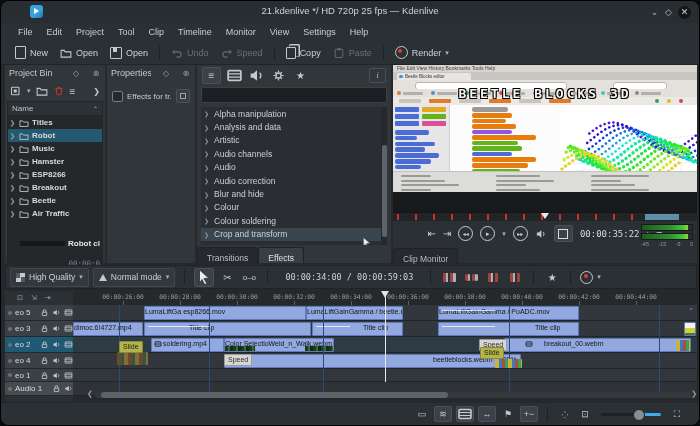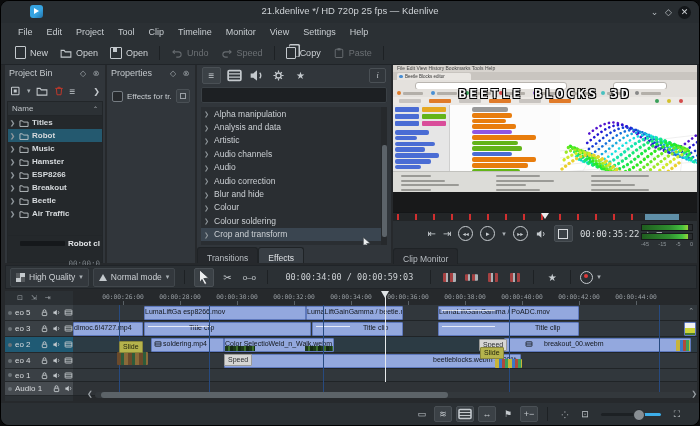--- a/index.html
+++ b/index.html
@@ -25,21 +25,21 @@
   .tsep{width:1px;height:14px;background:#1d2124;margin:0 5px;}
   .chev{font-size:7px;color:#aab0b5;}
   .shape-file{width:9px;height:11px;border:1.2px solid #c4c9cd;border-radius:1px;}
   .shape-copy{width:8px;height:10px;border:1.2px solid #c4c9cd;border-radius:1px;box-shadow:3px -2px 0 -0.5px #2b3034,3.5px -2.5px 0 0.5px #c4c9cd;}
   .shape-save{width:10px;height:10px;border:1.2px solid #c4c9cd;border-radius:1px;position:relative;}
   .shape-save:after{content:"";position:absolute;left:2px;top:0;width:4px;height:4px;background:#c4c9cd;}
   .rec{width:11px;height:11px;border:1.5px solid #c4c9cd;border-radius:50%;position:relative;}
   .rec:after{content:"";position:absolute;left:2.2px;top:2.2px;width:4px;height:4px;border-radius:50%;background:#e03a3a;}
   
   .panel{position:absolute;top:64px;height:198px;background:#31363b;display:flex;flex-direction:column;}
-  .phead{height:16px;display:flex;align-items:center;padding:0 4px;gap:3px;flex:none;}
+  .phead{height:16px;display:flex;align-items:center;padding:0 4px;gap:10px;flex:none;}
   .ptitle{font-size:9px;color:#c3c8cc;flex:1;white-space:nowrap;overflow:hidden;}
   .pbtn{font-size:8px;color:#9aa0a5;width:10px;text-align:center;}
   .ptools{height:20px;display:flex;align-items:center;gap:5px;padding:0 5px;flex:none;}
   #bin{left:4px;width:100px;}
   #props{left:106px;width:88px;}
   #effects{left:196px;width:194px;}
   #monitor{left:392px;width:304px;background:#2b3034;}
   #bin-colhdr{height:13px;background:#2c3135;border:1px solid #222629;display:flex;align-items:center;font-size:8px;color:#bdc2c6;padding:0 4px;margin:0 2px;flex:none;}
   #bin-list{flex:1;background:#24282b;margin:0 2px;border:1px solid #222629;border-top:none;overflow:hidden;position:relative;}
   .bin-row{display:flex;align-items:center;height:13px;gap:3px;padding-left:2px;font-size:8px;font-weight:bold;color:#d6dadd;white-space:nowrap;}
@@ -223,20 +223,25 @@
         <span class="tbtn dis">
           <span class="ico">
             <svg viewBox="0 0 16 16">
               <rect x="3" y="3" width="10" height="11" rx="1" fill="none" stroke="currentColor" stroke-width="1.3"></rect>
               <rect x="6" y="1.5" width="4" height="3" fill="currentColor"></rect>
             </svg>
           </span>
           <span>Paste</span>
         </span>
         <span class="tsep"></span>
+        <span class="tbtn">
+          <span class="rec"></span>
+          <span>Render</span>
+          <span class="chev">▾</span>
+        </span>
       </div>
 
   <div id="bin" class="panel">
     <div class="phead">
       <span class="ptitle">Project Bin</span>
       <span class="pbtn">◇</span>
       <span class="pbtn">⊗</span>
     </div>
     <div class="ptools">
       <span class="ico">

